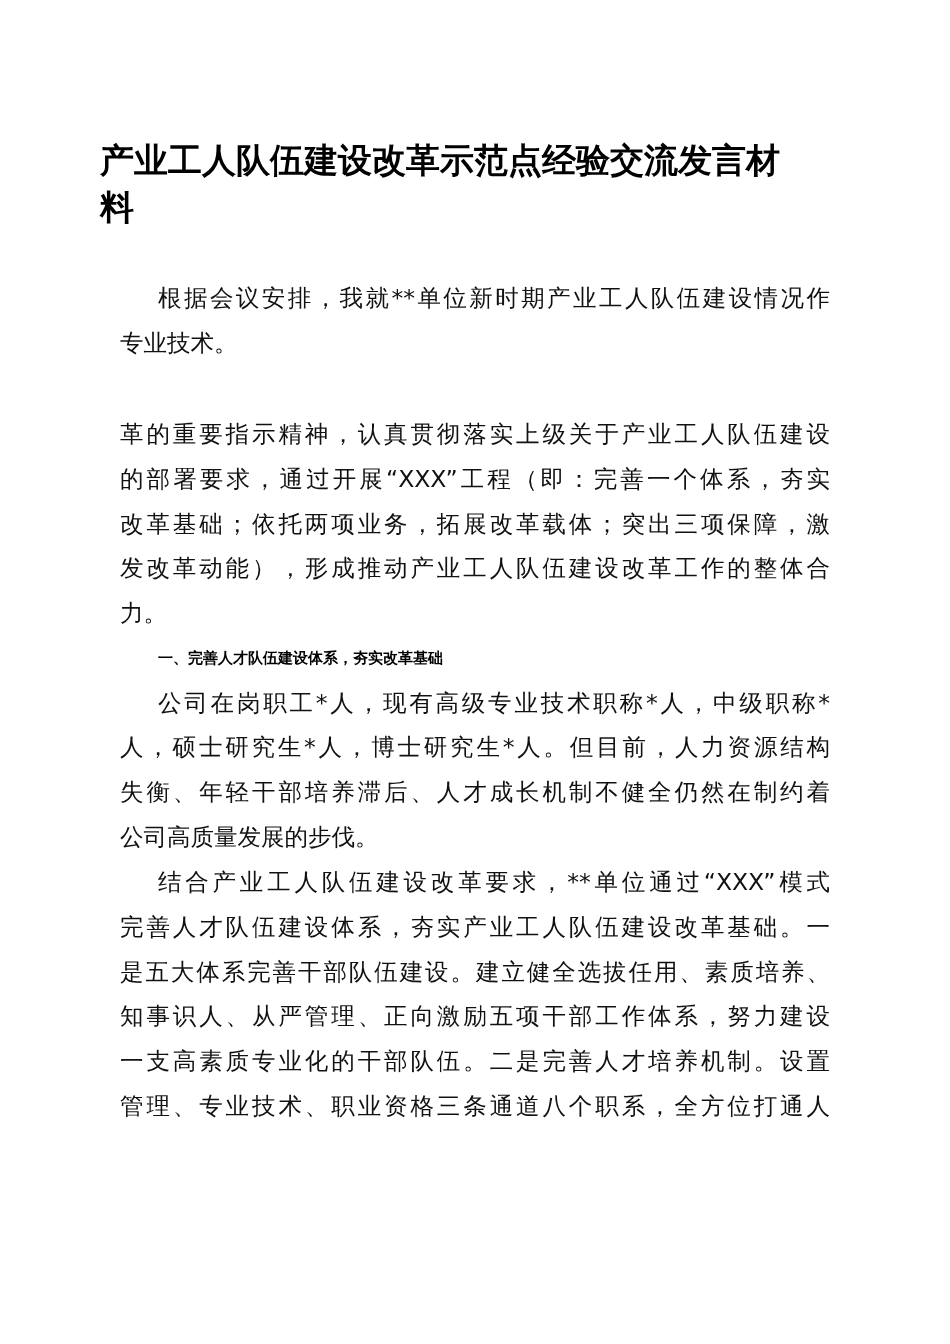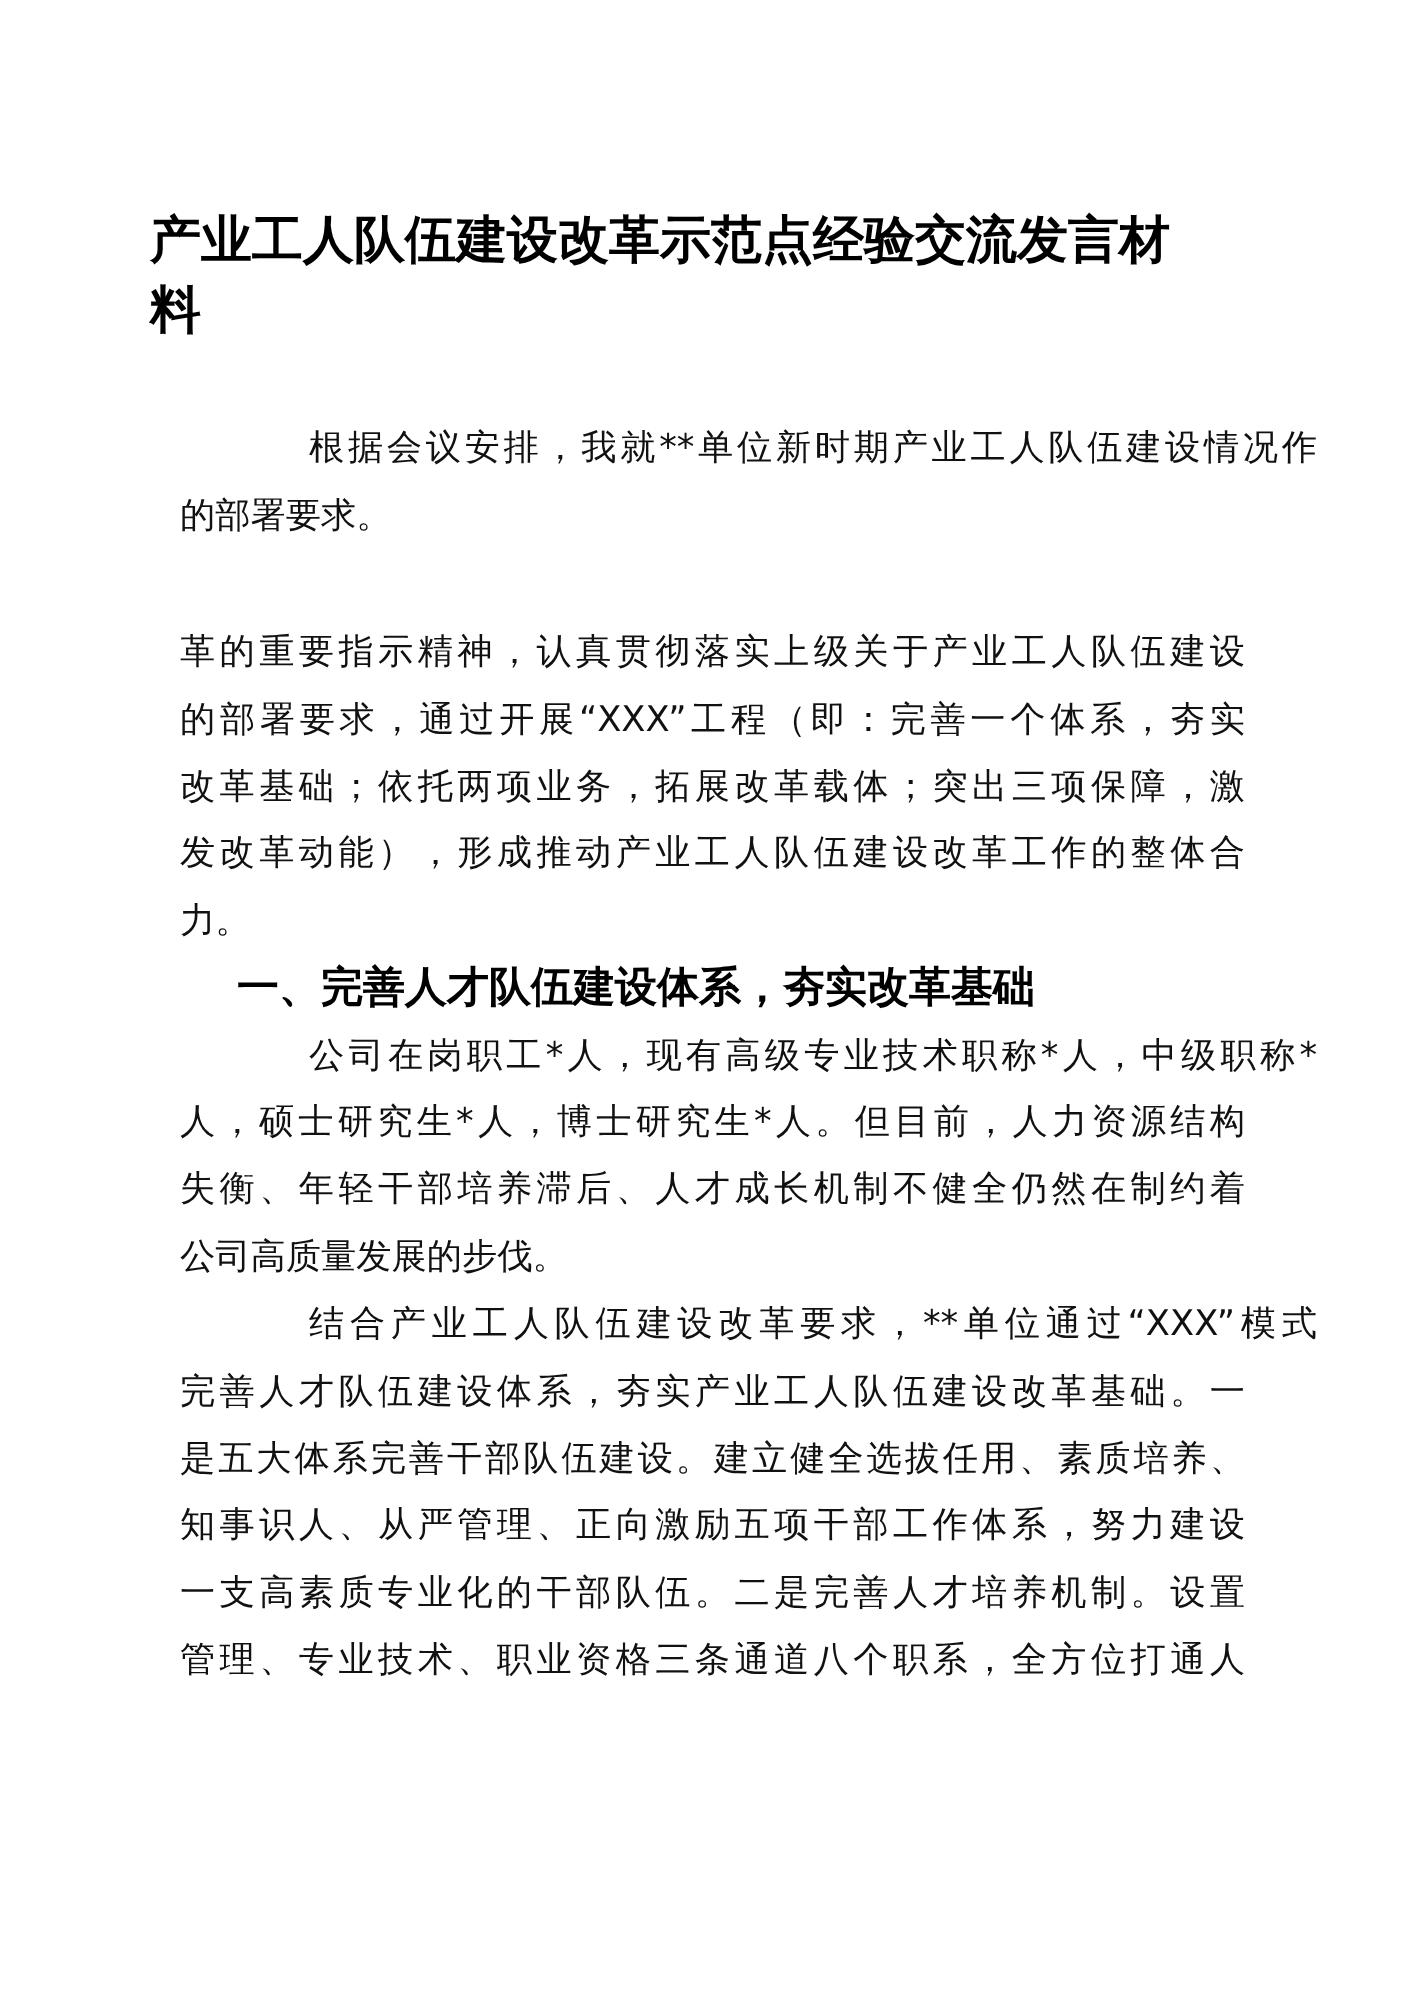--- a/index.html
+++ b/index.html
@@ -38,43 +38,43 @@
       width: 710px;
       font-family: "DejaVu Sans", "Liberation Sans", sans-serif;
       font-size: 23.5px;
       line-height: 30px;
       height: 30px;
       white-space: nowrap;
       text-align: justify;
       text-align-last: justify;
       color: #111111;
     }
-    .line.indent { left: 158px; width: 672px; margin-left: 48px; }
+    .line.indent { left: 158px; width: 672px; }
     .line.last { text-align-last: left; }
     .heading {
       position: absolute;
       left: 158px;
       font-family: "DejaVu Sans", "Liberation Sans", sans-serif;
       font-weight: bold;
-      font-size: 28px;
+      font-size: 15px;
       line-height: 30px;
       white-space: nowrap;
       color: #000000;
     }
   </style>
 </head>
 <body>
 
 <div class="page">
 
   <div class="title" style="top:137px;">产业工人队伍建设改革示范点经验交流发言材</div>
   <div class="title" style="top:184px;">料</div>
 
   <div class="line indent" style="top:283px;">根据会议安排，我就**单位新时期产业工人队伍建设情况作</div>
-  <div class="line last" style="top:328px;">的部署要求。</div>
+  <div class="line last" style="top:328px;">专业技术。</div>
 
   <div class="line" style="top:419px;">革的重要指示精神，认真贯彻落实上级关于产业工人队伍建设</div>
   <div class="line" style="top:464px;">的部署要求，通过开展“XXX”工程（即：完善一个体系，夯实</div>
   <div class="line" style="top:509px;">改革基础；依托两项业务，拓展改革载体；突出三项保障，激</div>
   <div class="line" style="top:553px;">发改革动能），形成推动产业工人队伍建设改革工作的整体合</div>
   <div class="line last" style="top:598px;">力。</div>
 
   <div class="heading" style="top:643px;">一、完善人才队伍建设体系，夯实改革基础</div>
 
   <div class="line indent" style="top:688px;">公司在岗职工*人，现有高级专业技术职称*人，中级职称*</div>

